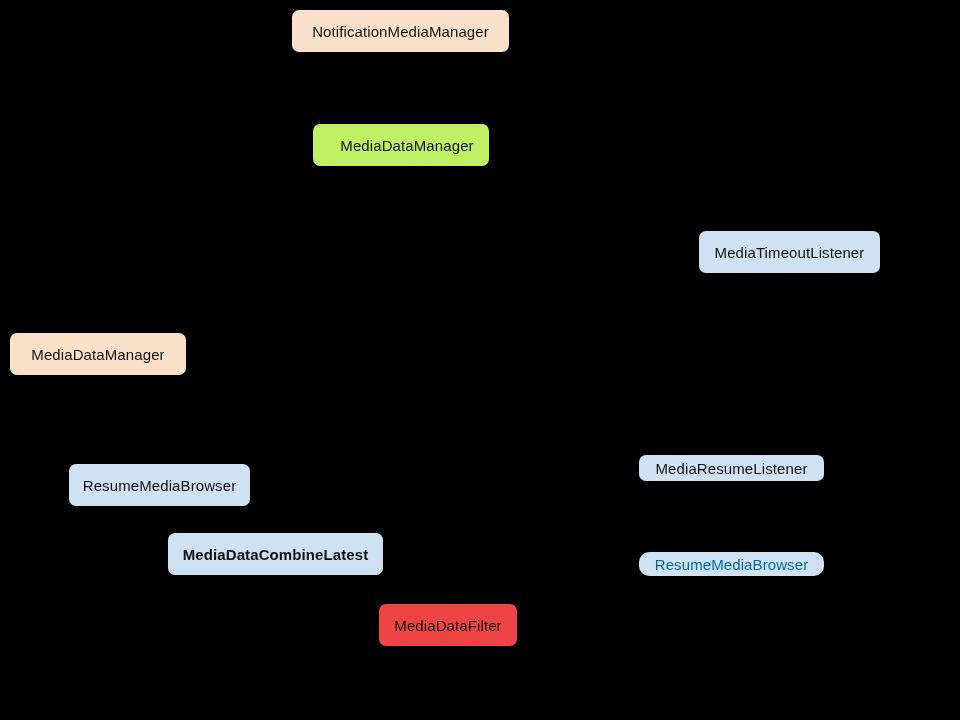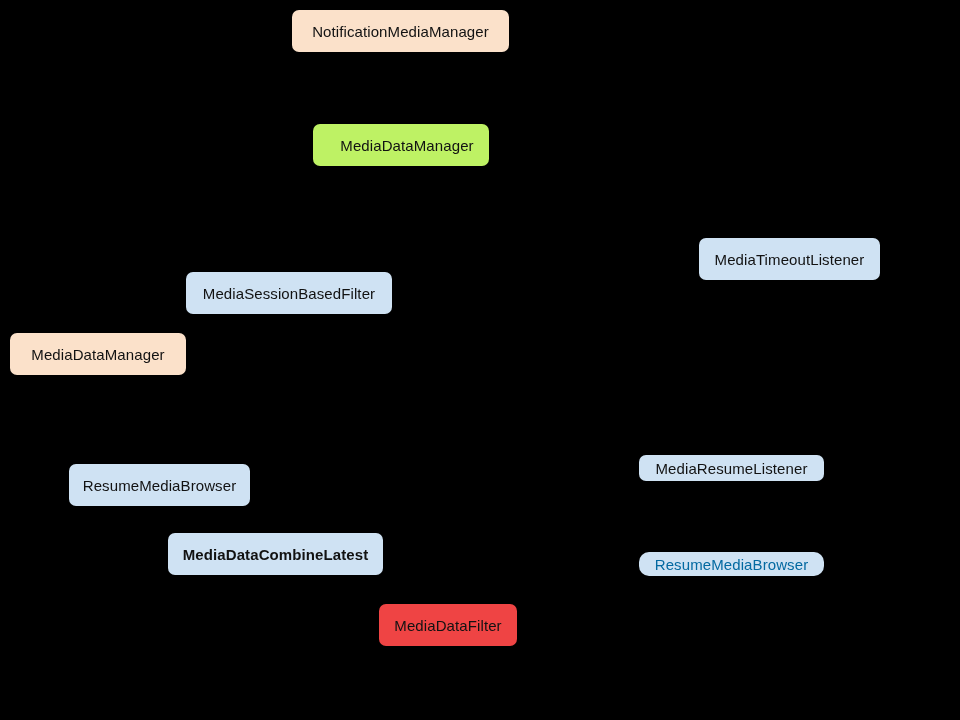--- a/index.html
+++ b/index.html
@@ -39,25 +39,22 @@
 </head>
 <body>
 
 <div id="canvas" style="width: 960px; height: 720px; background: rgb(0, 0, 0);">
     <div class="node node-orange" style="left: 292px; top: 10px; width: 217px; height: 42px; background: rgb(251, 225, 202); color: rgb(18, 18, 18);">
       <span class="node-label">NotificationMediaManager</span>
     </div>
     <div class="node node-blue" style="left: 313px; top: 124px; width: 176px; height: 42px; background: #bef264; color: rgb(18, 18, 18); padding-left: 12px;">
       <span class="node-label">MediaDataManager</span>
     </div>
-    <div class="node node-blue" style="left: 699px; top: 238px; width: 181px; height: 42px; background: rgb(207, 226, 243); color: rgb(18, 18, 18);">
+    <div class="node node-blue" style="left: 699px; top: 231px; width: 181px; height: 42px; background: rgb(207, 226, 243); color: rgb(18, 18, 18);">
       <span class="node-label">MediaTimeoutListener</span>
-    </div>
-    <div class="node node-blue" style="left: 186px; top: 272px; width: 206px; height: 42px; background: rgb(207, 226, 243); color: rgb(18, 18, 18);">
-      <span class="node-label">MediaSessionBasedFilter</span>
     </div>
     <div class="node node-orange" style="left: 10px; top: 333px; width: 176px; height: 42px; background: rgb(251, 225, 202); color: rgb(18, 18, 18);">
       <span class="node-label">MediaDataManager</span>
     </div>
     <div class="node node-blue" style="left: 69px; top: 464px; width: 181px; height: 42px; background: rgb(207, 226, 243); color: rgb(18, 18, 18);">
       <span class="node-label">ResumeMediaBrowser</span>
     </div>
     <div class="node node-blue" style="left: 639px; top: 455px; width: 185px; height: 26px; background: rgb(207, 226, 243); color: rgb(18, 18, 18);">
       <span class="node-label">MediaResumeListener</span>
     </div>

